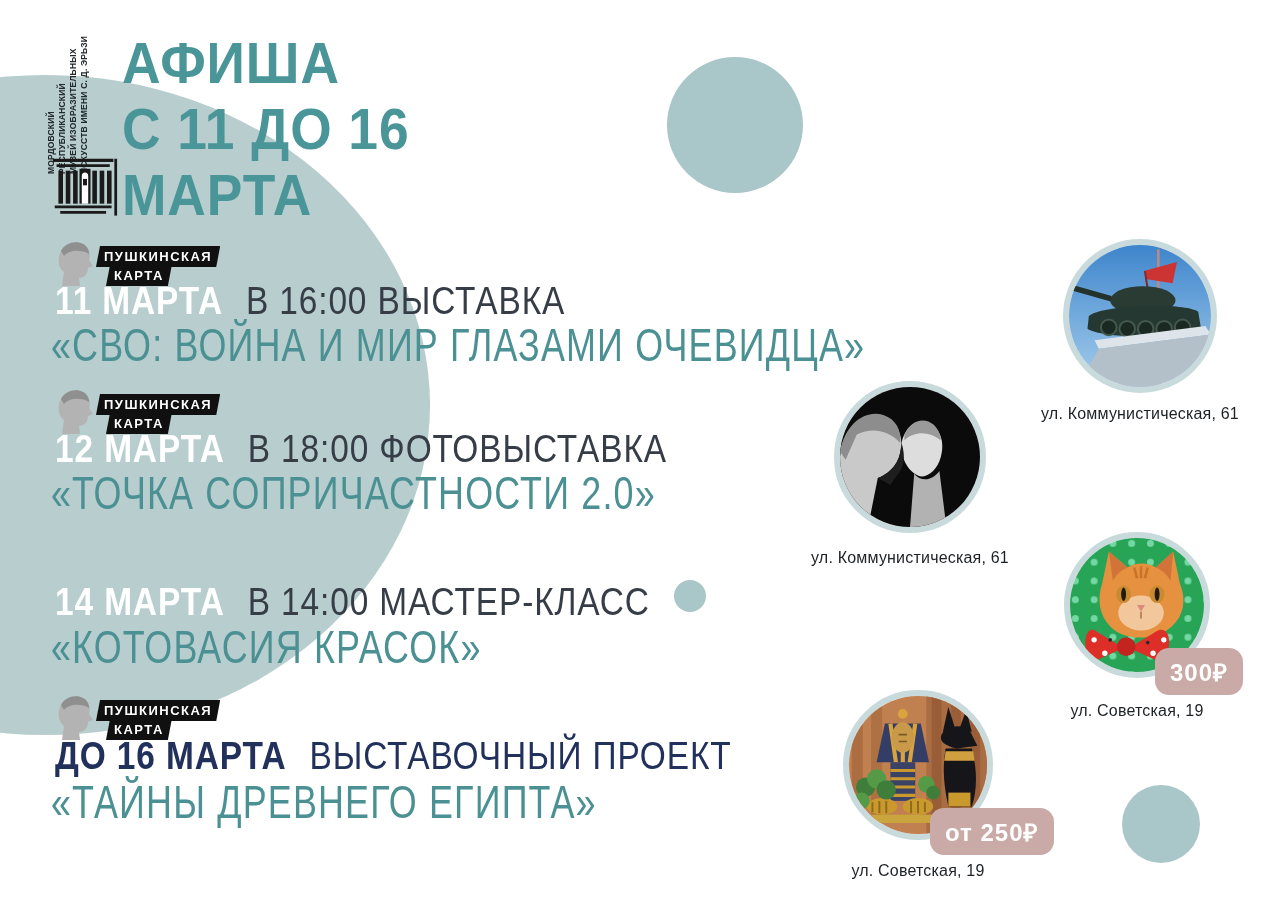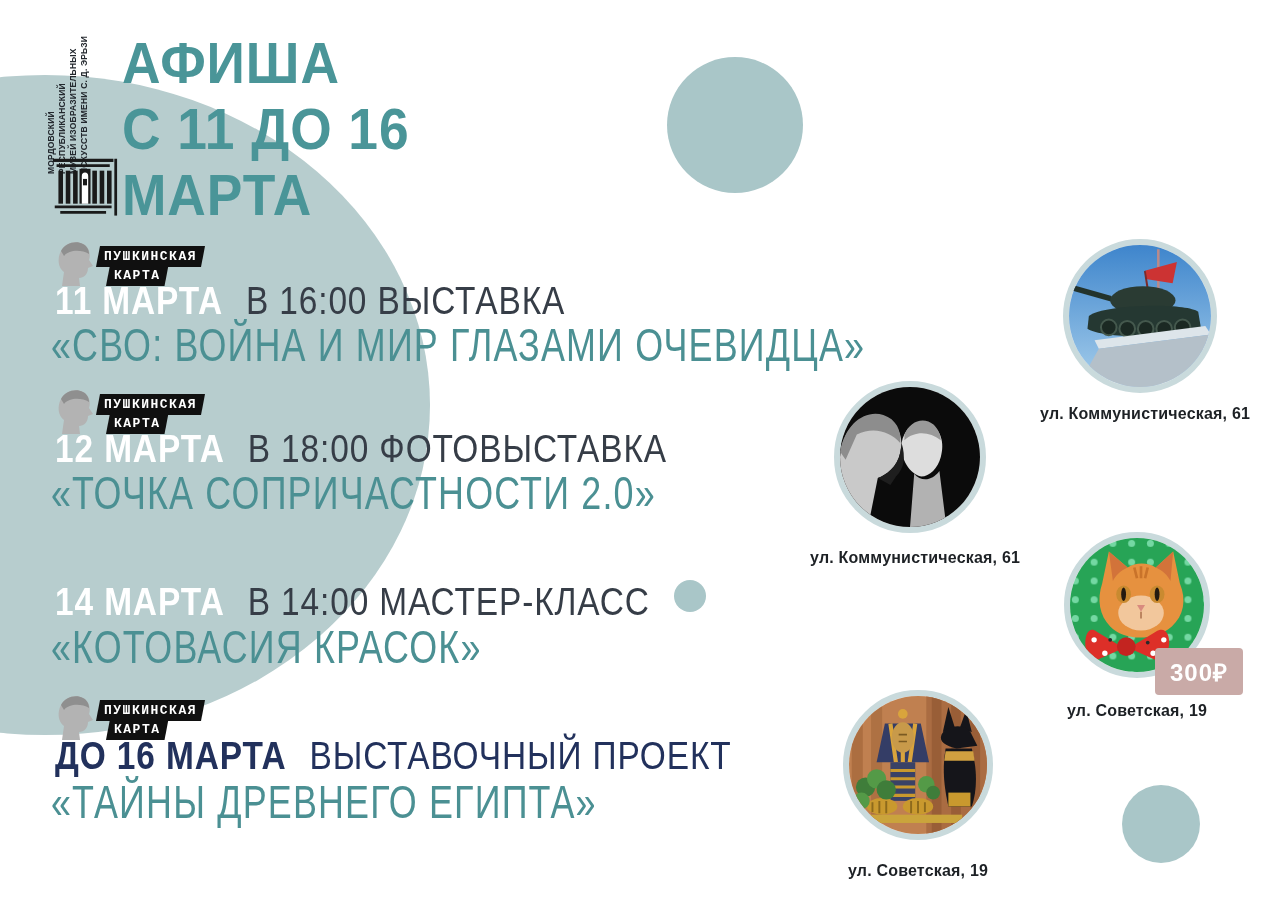--- a/index.html
+++ b/index.html
@@ -34,21 +34,20 @@
   }
 
   
   .pushkin-badge { position:absolute; width:180px; height:50px; }
   .bust { position:absolute; left:0; top:0; width:42px; height:48px; }
   .pk-tag {
     position:absolute; background:#101010; color:#ffffff; font-weight:700;
     font-size:13px; letter-spacing:1.5px; padding:3px 8px; white-space:nowrap;
     clip-path:polygon(4px 0, 100% 0, calc(100% - 4px) 100%, 0 100%);
     text-transform:uppercase;
-    font-family:Liberation Mono, monospace;
   }
   .pk-tag.t1 { left:40px; top:8px; }
   .pk-tag.t2 { left:50px; top:27px; }
 
   
   .event-row {
     position:absolute; white-space:nowrap; transform:scaleX(0.88); transform-origin:0 0;
     font-size:38px; line-height:42px; text-transform:uppercase;
   }
   .event-date  { font-weight:800; color:#ffffff; letter-spacing:1px; }
@@ -63,25 +62,25 @@
 
   
   .photo-card { position:absolute; }
   .photo-ring {
     border:6px solid #c9dadc; border-radius:50%; overflow:hidden; box-sizing:border-box;
     margin:0 auto; background:#eee;
   }
   .photo-ring svg { display:block; width:100%; height:100%; }
   .photo-caption {
     position:absolute; left:0; width:100%; text-align:center;
-    font-size:16px; color:#1d2125; font-weight:700; letter-spacing:0.2px; white-space:nowrap;
+    font-size:16px; color:#1d2125; font-weight:400; letter-spacing:0.2px; white-space:nowrap;
   }
   .price-badge {
     position:absolute; background:#c9aaa7; color:#ffffff; font-weight:800;
-    font-size:24px; letter-spacing:1px; border-radius:4px; padding:7px 15px;
+    font-size:24px; letter-spacing:1px; border-radius:14px; padding:7px 15px;
     white-space:nowrap; z-index:3;
   }
 </style>
 </head>
 <body>
 
 <div class="canvas">
 
   <div class="shape blob-big"></div>
   <div class="shape circle-top"></div>
@@ -273,17 +272,18 @@
           <rect x="72" y="70" width="16" height="10" fill="#c9992e"></rect>
           <rect x="10" y="86" width="72" height="6" fill="#caa43c"></rect>
           <circle cx="12" cy="66" r="7" fill="#3f7d3a"></circle>
             <circle cx="20" cy="60" r="7" fill="#549a47"></circle>
           <circle cx="27" cy="68" r="7" fill="#3f7d3a"></circle>
             <circle cx="9" cy="76" r="6" fill="#549a47"></circle>
           <circle cx="56" cy="64" r="6" fill="#549a47"></circle>
             <circle cx="61" cy="70" r="5" fill="#3f7d3a"></circle>
         </svg>
       </div>
+      <div class="price-badge" style="left:117px; top:118px;">от 250₽</div>
       <div class="photo-caption" style="top:172px;">ул. Советская, 19</div>
     </div>
 
   </div>
 </div>
 
 </body></html>

